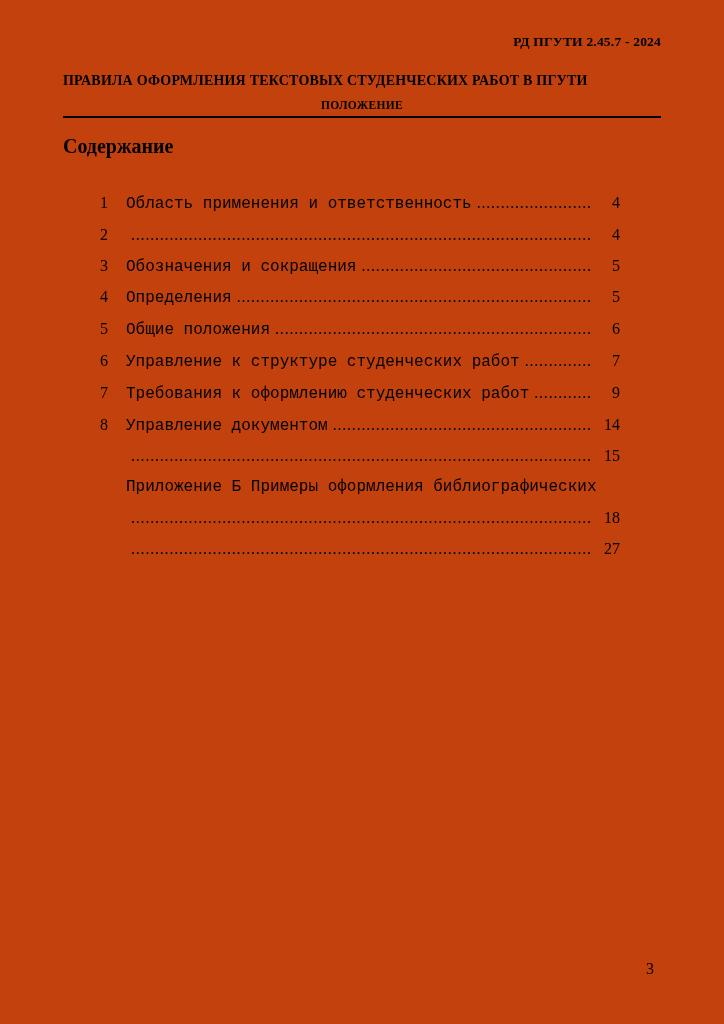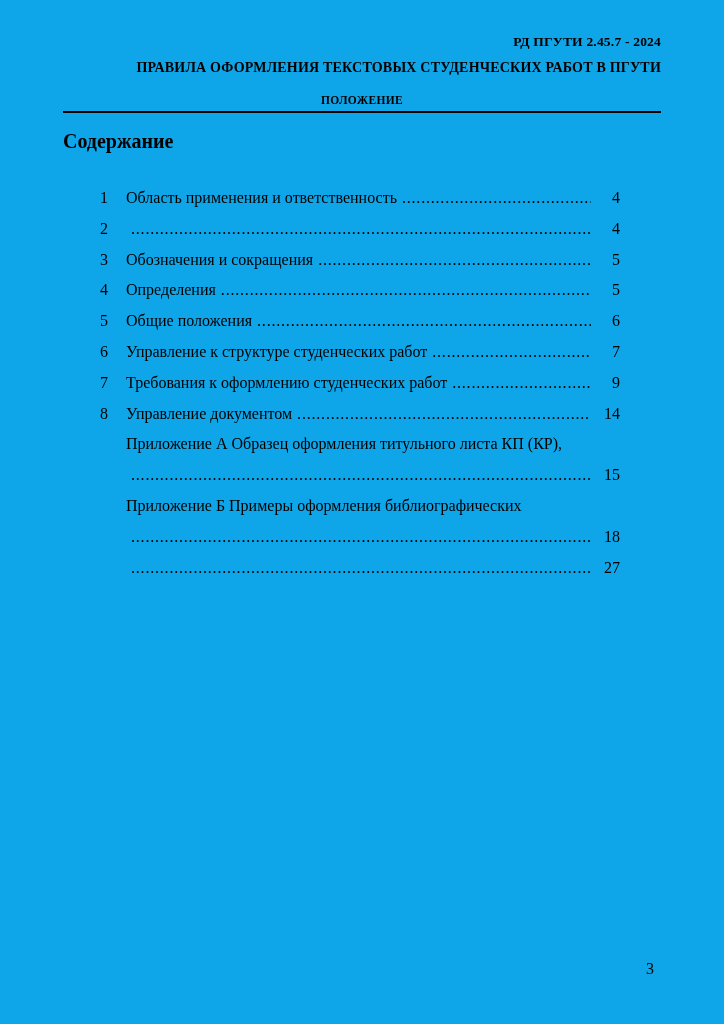--- a/index.html
+++ b/index.html
@@ -6,40 +6,40 @@
   html, body { background: #ffffff; }
   body {
     width: 724px; height: 1024px;
     font-family: "Liberation Serif", "DejaVu Serif", serif;
     color: #000;
   }
   .page {
     position: relative;
     width: 724px; height: 1024px;
     padding: 34px 63px 0 63px;
-    background: #0ea5e9;
+    background: #c2410c;
   }
   .doc-code {
     text-align: right;
     font-weight: bold;
     font-size: 13.5px;
     letter-spacing: 0.2px;
   }
   .doc-title {
-    text-align: right;
+    text-align: left;
     font-weight: bold;
     font-size: 14px;
-    margin-top: 10px;
+    margin-top: 23px;
     letter-spacing: 0.2px;
   }
   .doc-subtitle {
     text-align: center;
     font-weight: bold;
     font-size: 11.5px;
-    margin-top: 18px;
+    margin-top: 10px;
     letter-spacing: 0.3px;
   }
   .header-rule {
     border: none;
     border-top: 2px solid #000;
     margin-top: 5px;
   }
   .toc-heading {
     font-size: 20px;
     font-weight: bold;
@@ -48,21 +48,21 @@
   .toc {
     margin: 30px 41px 0 37px;
   }
   .toc-row {
     display: flex;
     align-items: baseline;
     font-size: 16px;
     line-height: 30.8px;
   }
   .toc-num { flex: none; width: 26px; }
-  .toc-label { flex: none; white-space: pre; }
+  .toc-label { flex: none; white-space: pre; font-family: Liberation Mono, monospace; }
   .toc-dots {
     flex: 1 1 auto;
     overflow: hidden;
     white-space: nowrap;
     margin: 0 3px 0 5px;
   }
   .toc-dots::after {
     content: "........................................................................................................................................";
     letter-spacing: 0.8px;
   }
@@ -137,26 +137,20 @@
       <span class="toc-page">9</span>
     </div>
 
     <div class="toc-row">
       <span class="toc-num">8</span>
       <span class="toc-label">Управление документом</span>
       <span class="toc-dots"></span>
       <span class="toc-page">14</span>
     </div>
 
-    <div class="toc-row no-leader">
-      <span class="toc-num"></span>
-      <span class="toc-label">Приложение А Образец оформления титульного листа КП (КР),</span>
-      <span class="toc-dots"></span>
-
-    </div>
 
     <div class="toc-row">
       <span class="toc-num"></span>
       <span class="toc-dots"></span>
       <span class="toc-page">15</span>
     </div>
 
     <div class="toc-row no-leader">
       <span class="toc-num"></span>
       <span class="toc-label">Приложение Б Примеры оформления библиографических</span>

